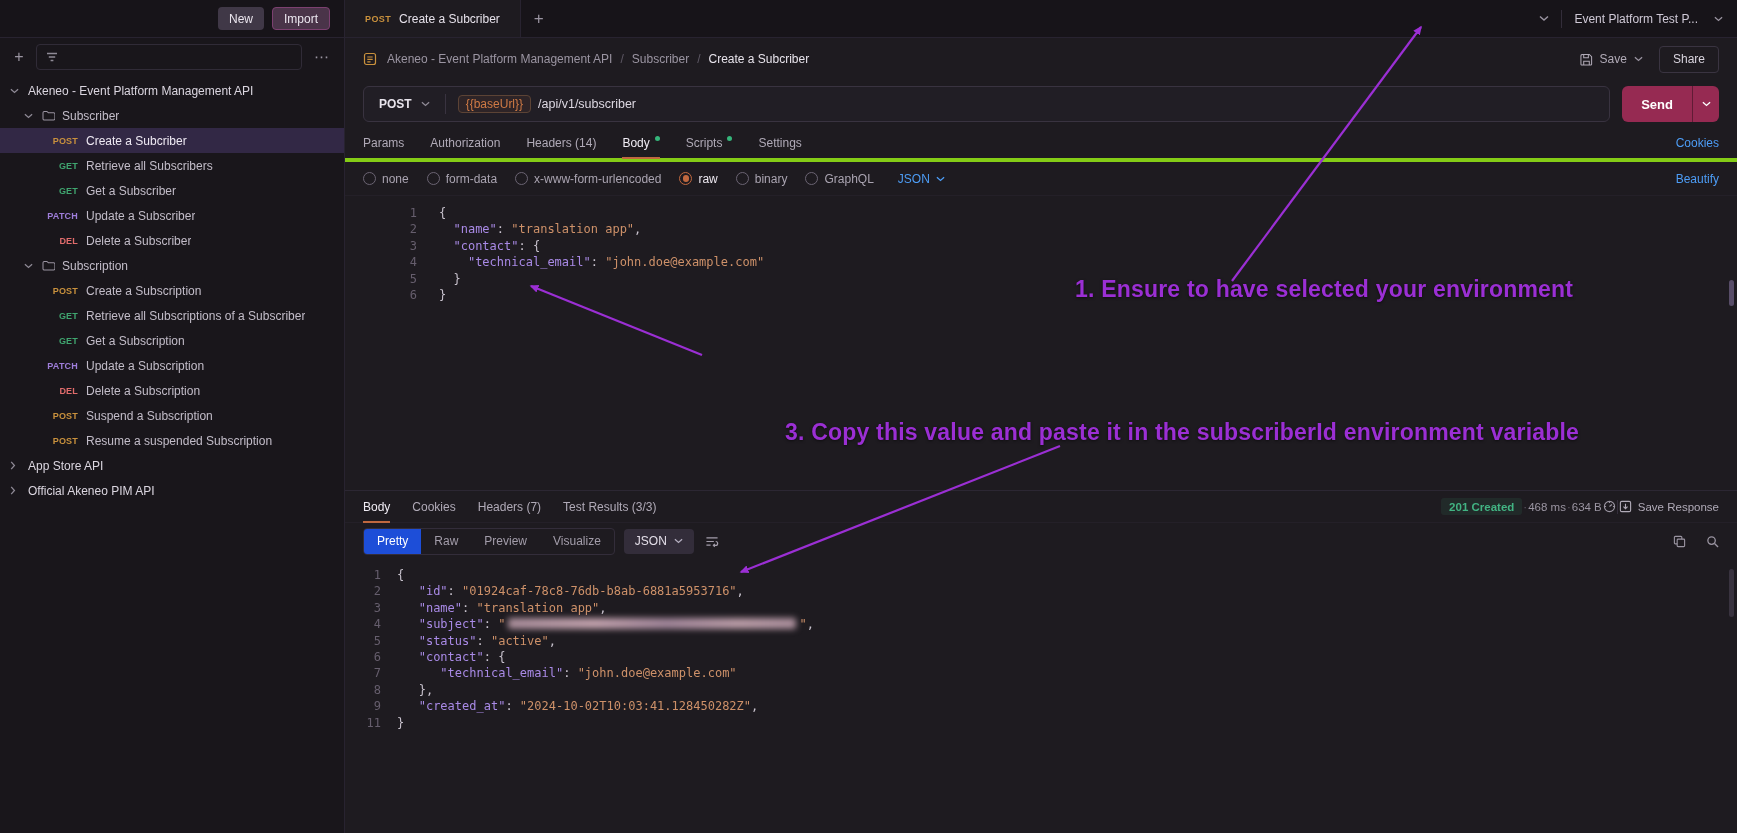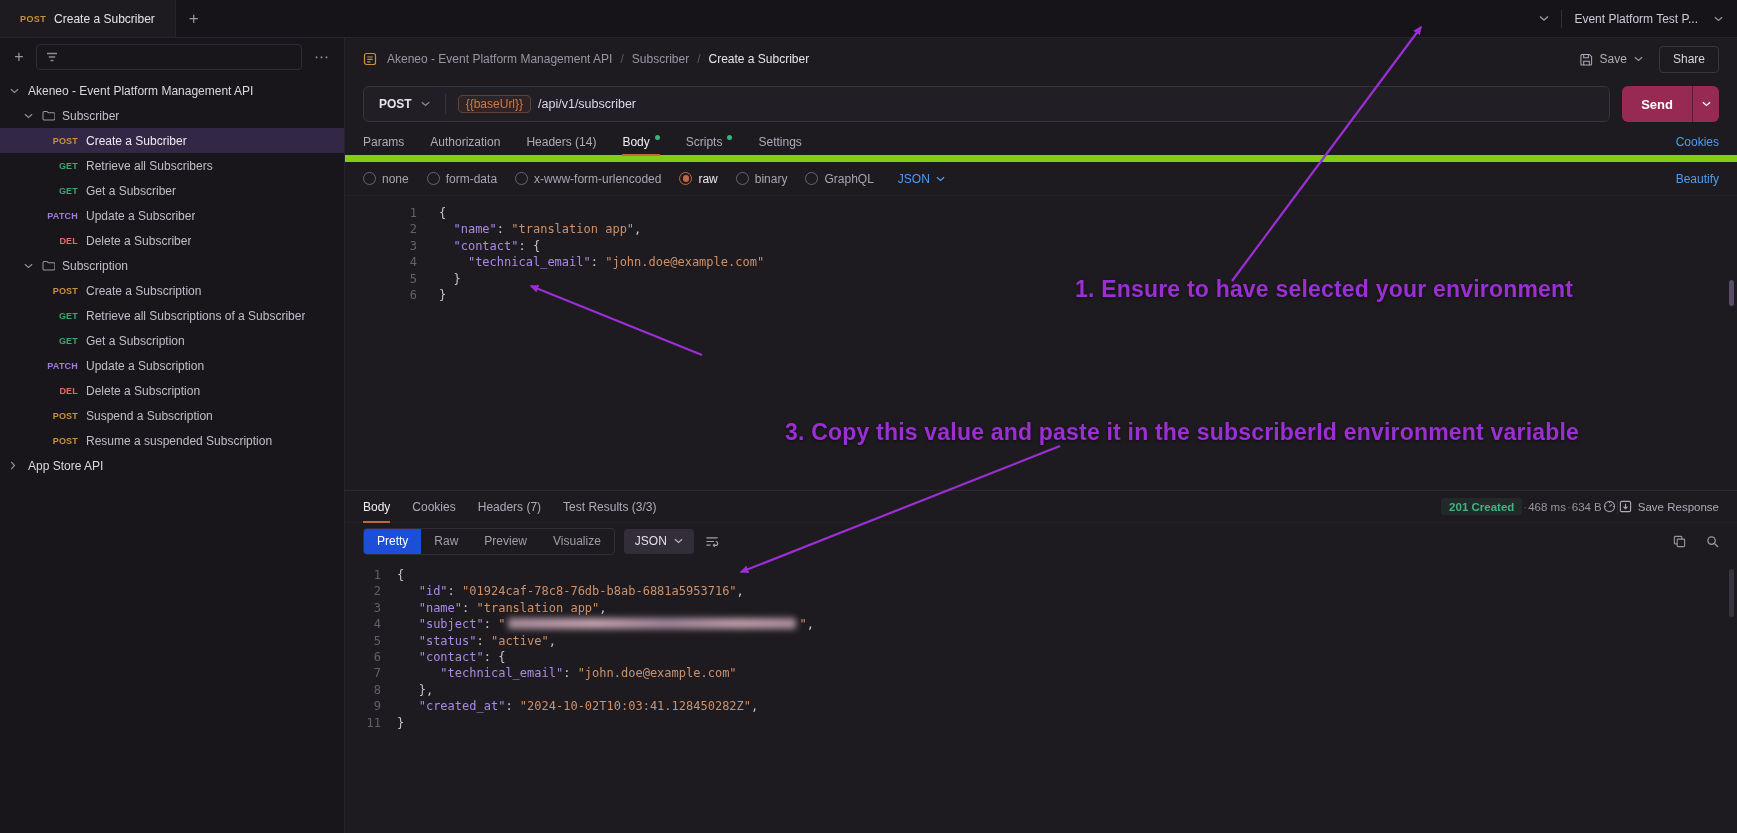--- a/index.html
+++ b/index.html
@@ -59,21 +59,21 @@
   .url-bar{flex:1;height:36px;border:1px solid #393340;background:#211e25;border-radius:6px;display:flex;align-items:center;min-width:0}
   .method-sel{display:flex;align-items:center;gap:9px;padding:0 15px;font-weight:600;color:#e8e4ec;cursor:pointer}
   .method-sel .icon-btn{color:#8f8a96}
   .url-div{width:1px;height:20px;background:#393340;margin-right:12px}
   .url-text{display:flex;align-items:center;font-size:12.5px;color:#ddd8e2;white-space:nowrap;overflow:hidden}
   .var-chip{display:inline-block;border:1px solid #5c4335;background:rgba(200,115,60,.08);color:#cf7a45;border-radius:4px;padding:1px 7px;margin-right:7px;font-size:12px}
   .send-grp{display:flex;flex:none}
   .send-main{height:36px;padding:0 19px;background:#962a52;color:#fff;font-size:13px;font-weight:600;border-radius:6px 0 0 6px}
   .send-caret{height:36px;width:27px;background:#962a52;border-left:1px solid rgba(0,0,0,.35);border-radius:0 6px 6px 0;display:flex;align-items:center;justify-content:center;color:#fff}
 
-  .row-tabs{height:34px;flex:none;display:flex;align-items:center;padding:0 18px;border-bottom:7px solid #84cc16;color:#b0aab7}
+  .row-tabs{height:34px;flex:none;display:flex;align-items:center;padding:0 18px;border-bottom:4px solid #84cc16;color:#b0aab7}
   .tabs-list{display:flex;align-items:center;gap:26px;height:100%}
   .rtab{position:relative;display:flex;align-items:center;gap:5px;height:100%;cursor:pointer;white-space:nowrap}
   .rtab.active{color:#f0ecf4}
   .rtab.active::after{content:"";position:absolute;left:0;right:0;bottom:-1px;height:2px;background:#c0683f}
   .gdot{width:5px;height:5px;border-radius:50%;background:#35b57a;margin-top:-9px;flex:none}
   .cookies-link{margin-left:auto;color:#4d9df6;cursor:pointer}
 
   .row-body-type{height:34px;flex:none;display:flex;align-items:center;padding:0 18px;color:#aaa4b1;border-bottom:1px solid #242028}
   .bt-list{display:flex;align-items:center;gap:18px}
   .radio-opt{display:flex;align-items:center;gap:6px;cursor:pointer}
@@ -120,20 +120,24 @@
   .annot-arrows{position:absolute;left:0;top:0;z-index:39;pointer-events:none}
   .arrow{stroke:var(--annot,#9b2fd4);stroke-width:2.2;marker-end:url(#ah)}
   .ah-path{fill:var(--annot,#9b2fd4)}
 </style>
 </head>
 <body>
 
 <div class="app">
 
   <header class="topbar">
+    <div class="topbar-left">
+      <button class="pill-btn">New</button>
+      <button class="pill-btn import">Import</button>
+    </div>
     <div class="tabstrip">
       <div class="req-tab">
         <span class="method-sm">POST</span>
         <span class="tab-title">Create a Subcriber</span>
       </div>
       <button class="tab-add">+</button>
     </div>
     <div class="topbar-right">
       <button class="icon-btn">
           <svg width="10" height="7" viewBox="0 0 10 6" fill="none" stroke="currentColor" stroke-width="1.4">
@@ -248,20 +252,28 @@
           <span class="method m-POST">POST</span>
           <span class="tree-label">Resume a suspended Subscription</span>
         </div>
         <div class="tree-row level-0">
           <span class="chev">
             <svg width="6" height="9" viewBox="0 0 6 10" fill="none" stroke="currentColor" stroke-width="1.4">
               <path d="M1 1l3.6 4L1 9"></path>
             </svg>
           </span>
           <span class="tree-label">App Store API</span>
+        </div>
+        <div class="tree-row level-0">
+          <span class="chev">
+            <svg width="6" height="9" viewBox="0 0 6 10" fill="none" stroke="currentColor" stroke-width="1.4">
+              <path d="M1 1l3.6 4L1 9"></path>
+            </svg>
+          </span>
+          <span class="tree-label">Official Akeneo PIM API</span>
         </div>
       </div>
   </aside>
 
   <main class="main">
 
     <div class="row-bc">
       <span class="coll-ico">
           <svg width="14" height="14" viewBox="0 0 14 14" fill="none" stroke="currentColor" stroke-width="1.2">
             <rect x="1.5" y="1.5" width="11" height="11" rx="2"></rect>

